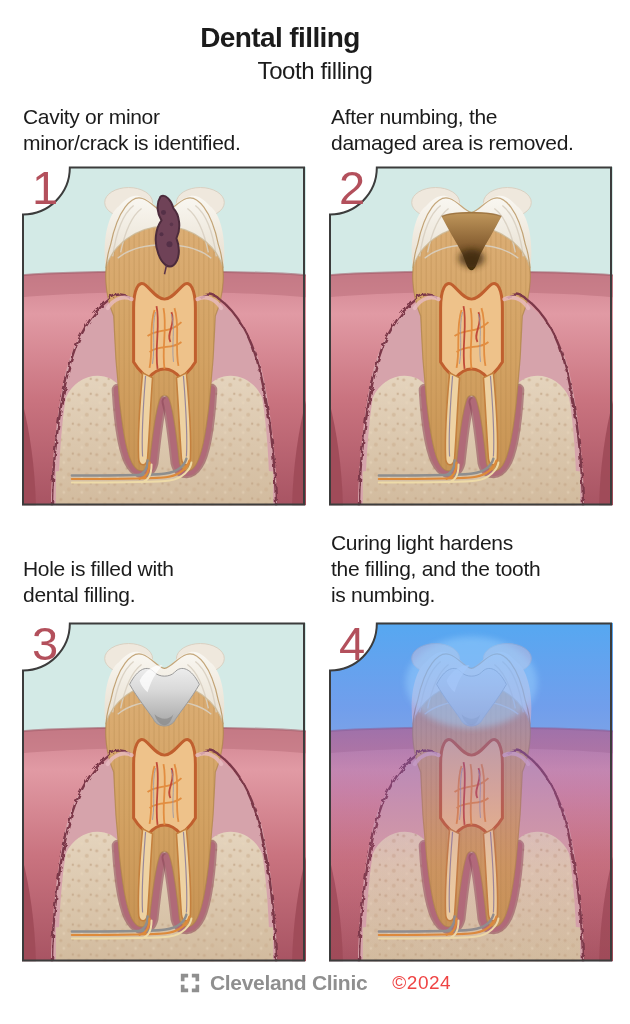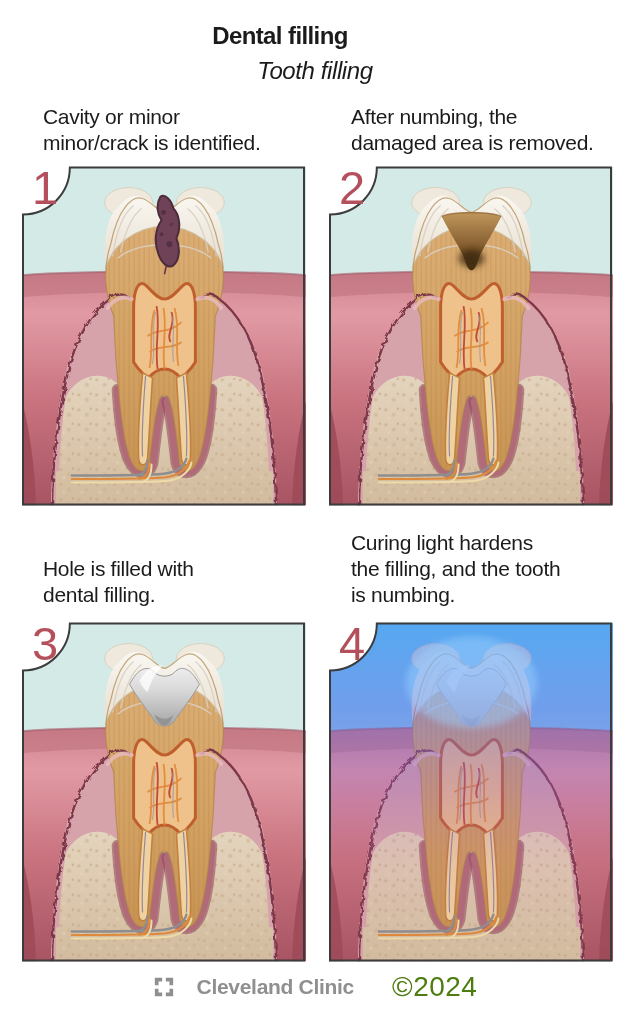--- a/index.html
+++ b/index.html
@@ -1,40 +1,40 @@
 <!DOCTYPE html>
 <html style="--accent: #b3505c; --text: #1b1b1b; --sky-normal: #d3eae6; --sky-light: #7ecdf3; --footer-gray: #8f8f8f; --panel-border: #3c3c3c;"><head>
 <meta charset="utf-8">
 <style>
   html,body{margin:0;padding:0;background:#ffffff;}
   .page{position:relative;width:630px;height:1024px;background:#ffffff;overflow:hidden;
         font-family:"Liberation Sans",sans-serif;color:var(--text,#1b1b1b);}
   .title{position:absolute;top:22px;left:0;width:560px;text-align:center;
-         font-size:24px;font-weight:700;letter-spacing:-0.6px;}
+         font-size:28px;font-weight:700;letter-spacing:-0.6px;}
   .subtitle{position:absolute;top:57px;left:0;width:630px;text-align:center;
-         font-size:24px;font-style:italic;letter-spacing:-0.4px;}
-  .caption{position:absolute;font-size:21px;line-height:26px;letter-spacing:-0.3px;margin-left:20px;}
+         font-size:24px;letter-spacing:-0.4px;}
+  .caption{position:absolute;font-size:21px;line-height:26px;letter-spacing:-0.3px;}
   .cap1{left:23px;top:104px;width:300px;}
   .cap2{left:331px;top:104px;width:300px;}
   .cap3{left:23px;top:556px;width:300px;}
   .cap4{left:331px;top:530px;width:300px;}
   .panel{position:absolute;width:284px;height:340px;}
   .p1{left:22px;top:166px;}
   .p2{left:329px;top:166px;}
   .p3{left:22px;top:622px;}
   .p4{left:329px;top:622px;}
   .panel svg.art{position:absolute;left:0;top:0;width:284px;height:340px;display:block;}
   .sky-normal{--sky:var(--sky-normal,#d3eae6);}
   .sky-light{--sky:var(--sky-light,#7ecdf3);}
   .panel-num{position:absolute;left:10px;top:-4px;font-size:47px;line-height:1.1;
              font-weight:400;letter-spacing:-1px;color:var(--accent,#b3505c);z-index:2;}
   .footer{position:absolute;top:971px;left:0;width:630px;display:flex;align-items:center;
-          justify-content:center;gap:22px;}
+          justify-content:center;gap:9px;}
   .brand{font-size:21px;font-weight:700;color:var(--footer-gray,#8f8f8f);letter-spacing:-0.3px;}
-  .copyright{font-size:28px;color:#4d7c0f;margin-left:16px;letter-spacing:0.5px;}
+  .copyright{font-size:19px;color:#ef4444;margin-left:16px;letter-spacing:0.5px;}
   .defs-holder{position:absolute;width:0;height:0;overflow:hidden;}
 </style>
 </head>
 <body>
 
 <div class="page">
 
   <svg class="defs-holder" aria-hidden="true">
     <defs>
       <clipPath id="panelClip">

